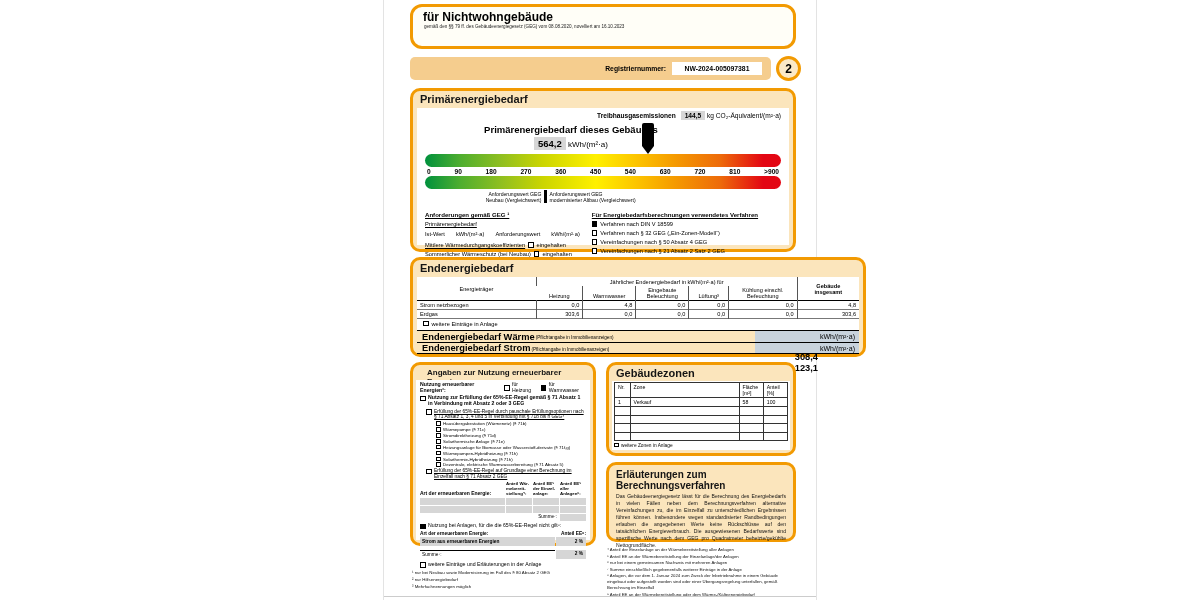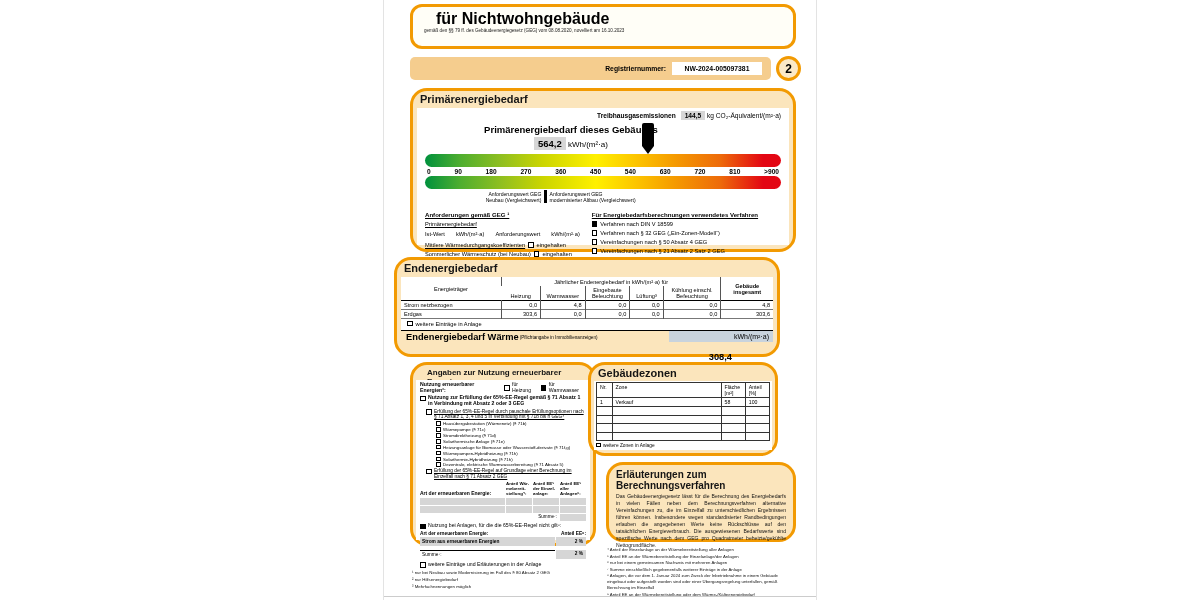--- a/index.html
+++ b/index.html
@@ -7,35 +7,35 @@
   body { font-family:"Liberation Sans", sans-serif; color:#000; }
   .page { position:relative; width:434px; height:600px; margin:0 auto; background:#fff;
           border-left:1px solid #e3e3e3; border-right:1px solid #e3e3e3; }
   .pre { white-space:pre-line; }
 
   
   .title-box { position:absolute; left:26px; top:4px; width:386px; height:45px;
     border:3px solid #F29A02; border-radius:12px; background:#FFFEF7; padding:3px 10px 2px; }
   .title-row { display:flex; align-items:baseline; gap:7px; }
   .big-title { font-size:26px; font-weight:bold; letter-spacing:-0.5px; }
-  .title-suffix { font-size:16px; font-weight:bold;margin-left:13px; }
+  .title-suffix { font-size:12px; font-weight:bold; }
   .law-line { font-size:4.6px; margin-left:1px; color:#222; }
 
   
   .meta-bar { position:absolute; left:26px; top:57px; width:361px; height:23px;
     background:#F5CD8E; border-radius:5px; display:flex; align-items:center; padding:0 9px; gap:6px; }
   .meta-title { font-size:11px; font-weight:bold; }
   .reg-label { font-size:6.8px; font-weight:bold; margin-left:auto; }
   .reg-value { font-size:6.8px; font-weight:bold; background:#fff; padding:3px 5px; min-width:90px; text-align:center; }
   .page-circle { position:absolute; left:392px; top:56px; width:25px; height:25px;
     border:3px solid #F29A02; border-radius:50%; background:#FBE9C8;
     display:flex; align-items:center; justify-content:center; font-size:12px; font-weight:bold; }
 
   
-  .sec { position:absolute; border:3px solid #F29A02; border-radius:17px; background:#FBE5BC; }
+  .sec { position:absolute; border:3px solid #F29A02; border-radius:10px; background:#FBE5BC; }
   .sec-title { font-size:11px; font-weight:bold; padding:2px 0 0 7px; color:#151515; }
   .panel { position:absolute; left:4px; right:4px; background:#fff; }
 
   
   .primary-box { left:26px; top:88px; width:386px; height:164px; }
   .primary-box .panel { top:17px; bottom:4px; padding:2px 8px; }
   .ghg-line { text-align:right; font-size:6.6px; margin-top:1px; }
   .ghg-line .lab { font-weight:bold; margin-right:3px; }
   .graybox { background:#D6D6D6; font-weight:bold; padding:1px 4px; display:inline-block; }
   .building { position:relative; height:33px; margin-top:1px; }
@@ -57,21 +57,21 @@
   .req-right { width:55%; }
   .hd { font-size:6.1px; font-weight:bold; text-decoration:underline; margin-bottom:3px; }
   .ul6 { font-size:5.7px; text-decoration:underline; margin-bottom:4px; }
   .istrow { display:flex; font-size:5.7px; justify-content:space-between; margin-bottom:5px; }
   .cbline { display:flex; align-items:center; gap:3px; font-size:5.7px; margin-bottom:3px; }
   .cb { display:inline-block; width:5.5px; height:5.5px; border:1px solid #000; flex:0 0 auto; background:#fff; }
   .cb.f { background:#000; }
   .lbl-ul { text-decoration:underline; }
 
   
-  .end-box { left:10px; top:257px; width:386px; height:100px; }
+  .end-box { left:26px; top:257px; width:456px; height:100px; }
   .end-box .panel { top:17px; height:53px; padding:0; }
   table.end { width:100%; border-collapse:collapse; font-size:5.6px; table-layout:fixed; }
   .end th, .end td { border-left:0.8px solid #555; padding:1px 3px; }
   .end tr > *:first-child { border-left:none; }
   .end thead { border-bottom:1.2px solid #000; }
   .end th { font-weight:normal; text-align:center; vertical-align:bottom; }
   .end .carrier { vertical-align:middle; }
   .end .span-hd { height:9px; vertical-align:middle; }
   .end .total { font-weight:bold; vertical-align:middle; }
   .end tbody tr { border-bottom:0.8px solid #777; }
@@ -115,21 +115,21 @@
   .t2-sum { display:flex; gap:1px; margin-top:4px; }
   .t2-sum .c1 { flex:1; padding:1.5px 2px; border-top:0.8px solid #000; }
   .t2-sum .c2 { width:30px; background:#D6D6D6; text-align:right; padding:1.5px 3px; font-weight:bold; }
   .more2 { font-size:5.2px; margin-top:2.5px; align-items:center; }
 
   .fnotes-left { position:absolute; left:28px; top:569px; font-size:4.4px; line-height:1.6; color:#111; }
   .fnotes-right { position:absolute; left:223px; top:547px; width:188px; font-size:4.3px; line-height:1.4; color:#111; }
   .fnotes-right div { margin-bottom:0.5px; }
 
   
-  .zones-box { left:204px; top:362px; width:190px; height:94px; }
+  .zones-box { left:222px; top:362px; width:190px; height:94px; }
   .zones-box .panel { top:16px; bottom:3px; left:3px; right:3px; padding:1px 2px; }
   table.zones { width:100%; border-collapse:collapse; font-size:5.2px; table-layout:fixed; }
   .zones th, .zones td { border:0.8px solid #333; padding:1px 3px; text-align:left; vertical-align:top; }
   .zones th { font-weight:normal; height:14px; }
   .zones td { height:8.5px; }
   .zones .num { text-align:left; }
   .zones-more { font-size:4.8px; display:flex; gap:2.5px; align-items:center; margin-top:1.5px; }
   .zones-more .cb { width:4.6px; height:4.6px; }
 
   
@@ -296,20 +296,28 @@
       <div class="more-line">
         <span class="cb"></span>
         <span>weitere Einträge in Anlage</span>
       </div>
     </div>
     <div class="result-row r1">
       <span class="rl">Endenergiebedarf Wärme</span>
       <span class="rn">(Pflichtangabe in Immobilienanzeigen)</span>
       <span class="result-val">
         <span class="v">308,4</span>
+        <span class="u">kWh/(m²·a)</span>
+      </span>
+    </div>
+    <div class="result-row r2">
+      <span class="rl">Endenergiebedarf Strom</span>
+      <span class="rn">(Pflichtangabe in Immobilienanzeigen)</span>
+      <span class="result-val">
+        <span class="v">123,1</span>
         <span class="u">kWh/(m²·a)</span>
       </span>
     </div>
   </div>
 
   <div class="sec renew-box">
     <div class="sec-title">Angaben zur Nutzung erneuerbarer Energien</div>
     <div class="panel">
       <div class="r-line usage">
         <span class="lab">Nutzung erneuerbarer Energien²:</span>

